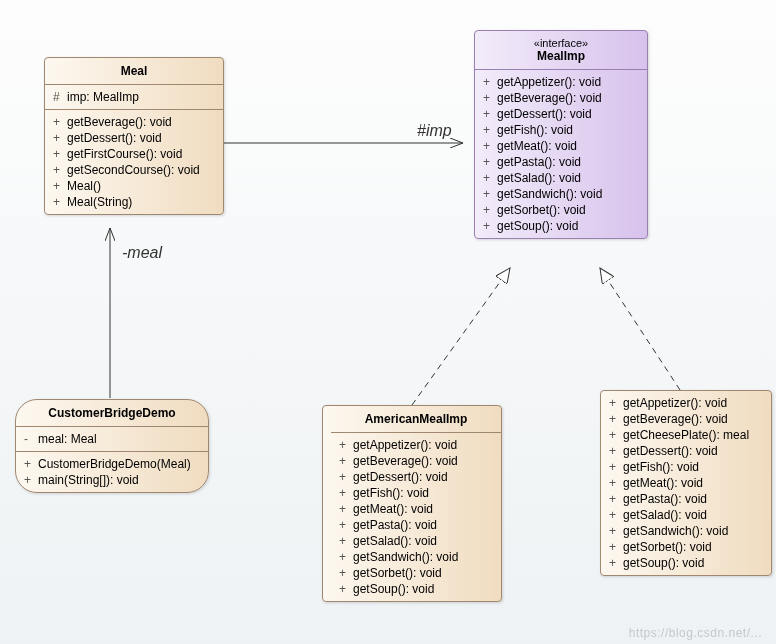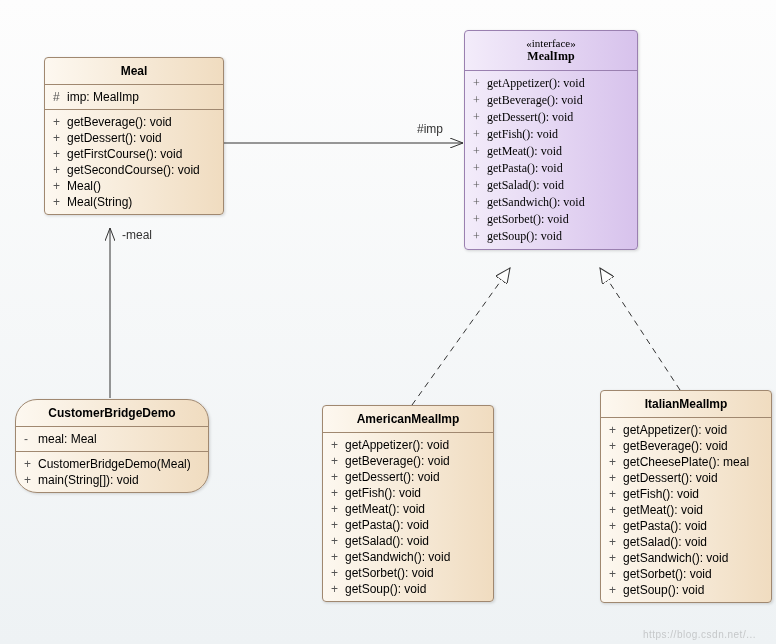--- a/index.html
+++ b/index.html
@@ -57,30 +57,31 @@
   .underline { }
   svg.connections {
     position: absolute;
     left: 0; top: 0;
     width: 776px;
     height: 644px;
     pointer-events: none;
   }
   .conn-label {
     position: absolute;
-    font-size: 12px;
+    font-size: 16px;
     color: #333;
     background: transparent;
     padding: 0 2px;
+    font-style: italic;
   }
   .watermark {
     position: absolute;
-    right: 20px;
+    right: 14px;
     bottom: 4px;
-    font-size: 10px;
+    font-size: 12px;
     color: rgba(120,120,120,0.35);
     font-family: sans-serif;
     letter-spacing: 0.5px;
   }
 </style>
 </head>
 <body>
 
 <svg class="connections">
   <defs>
@@ -95,38 +96,38 @@
   <line x1="210" y1="143" x2="463" y2="143" stroke="#333" stroke-width="1" marker-end="url(#openarrow)"></line>
 
   <line x1="412" y1="405" x2="510" y2="268" stroke="#333" stroke-width="1" stroke-dasharray="6,5" marker-end="url(#hollowtri)"></line>
 
   <line x1="680" y1="390" x2="600" y2="268" stroke="#333" stroke-width="1" stroke-dasharray="6,5" marker-end="url(#hollowtri)"></line>
 
   <line x1="110" y1="398" x2="110" y2="228" stroke="#333" stroke-width="1" marker-end="url(#openarrow)"></line>
 </svg>
 
 <div class="conn-label" style="left:415px; top:122px;">#imp</div>
-<div class="conn-label" style="left:120px; top:228px;">-meal</div>
+<div class="conn-label" style="left:120px; top:244px;">-meal</div>
 
 <div class="uml-class" style="left:44px; top:57px; width:178px;">
   <div class="uml-title">Meal</div>
   <div class="uml-section">
     <div class="uml-row"><span class="vis">#</span><span>imp: MealImp</span></div>
   </div>
   <div class="uml-section">
     <div class="uml-row"><span class="vis">+</span><span>getBeverage(): void</span></div>
     <div class="uml-row"><span class="vis">+</span><span>getDessert(): void</span></div>
     <div class="uml-row"><span class="vis">+</span><span>getFirstCourse(): void</span></div>
     <div class="uml-row"><span class="vis">+</span><span>getSecondCourse(): void</span></div>
     <div class="uml-row"><span class="vis">+</span><span>Meal()</span></div>
     <div class="uml-row"><span class="vis">+</span><span>Meal(String)</span></div>
   </div>
 </div>
 
-<div class="uml-class uml-interface" style="left:464px; top:30px; width:172px;font-family:Liberation Serif, serif;">
+<div class="uml-class uml-interface" style="left:474px; top:30px; width:172px;">
   <div class="uml-title">
     <div class="uml-stereo">«interface»</div>
     <div>MealImp</div>
   </div>
   <div class="uml-section">
     <div class="uml-row"><span class="vis">+</span><span>getAppetizer(): void</span></div>
     <div class="uml-row"><span class="vis">+</span><span>getBeverage(): void</span></div>
     <div class="uml-row"><span class="vis">+</span><span>getDessert(): void</span></div>
     <div class="uml-row"><span class="vis">+</span><span>getFish(): void</span></div>
     <div class="uml-row"><span class="vis">+</span><span>getMeat(): void</span></div>
@@ -142,38 +143,37 @@
   <div class="uml-title">CustomerBridgeDemo</div>
   <div class="uml-section">
     <div class="uml-row"><span class="vis">-</span><span>meal: Meal</span></div>
   </div>
   <div class="uml-section">
     <div class="uml-row"><span class="vis">+</span><span>CustomerBridgeDemo(Meal)</span></div>
     <div class="uml-row"><span class="vis">+</span><span class="underline">main(String[]): void</span></div>
   </div>
 </div>
 
-<div class="uml-class" style="left:322px; top:405px; width:170px;">
+<div class="uml-class" style="left:322px; top:405px; width:170px;padding-left:8px;">
   <div class="uml-title">AmericanMealImp</div>
   <div class="uml-section">
     <div class="uml-row"><span class="vis">+</span><span>getAppetizer(): void</span></div>
     <div class="uml-row"><span class="vis">+</span><span>getBeverage(): void</span></div>
     <div class="uml-row"><span class="vis">+</span><span>getDessert(): void</span></div>
     <div class="uml-row"><span class="vis">+</span><span>getFish(): void</span></div>
     <div class="uml-row"><span class="vis">+</span><span>getMeat(): void</span></div>
     <div class="uml-row"><span class="vis">+</span><span>getPasta(): void</span></div>
     <div class="uml-row"><span class="vis">+</span><span>getSalad(): void</span></div>
     <div class="uml-row"><span class="vis">+</span><span>getSandwich(): void</span></div>
     <div class="uml-row"><span class="vis">+</span><span>getSorbet(): void</span></div>
     <div class="uml-row"><span class="vis">+</span><span>getSoup(): void</span></div>
   </div>
 </div>
 
 <div class="uml-class" style="left:600px; top:390px; width:170px;">
-  <div class="uml-title">ItalianMealImp</div>
   <div class="uml-section">
     <div class="uml-row"><span class="vis">+</span><span>getAppetizer(): void</span></div>
     <div class="uml-row"><span class="vis">+</span><span>getBeverage(): void</span></div>
     <div class="uml-row"><span class="vis">+</span><span>getCheesePlate(): meal</span></div>
     <div class="uml-row"><span class="vis">+</span><span>getDessert(): void</span></div>
     <div class="uml-row"><span class="vis">+</span><span>getFish(): void</span></div>
     <div class="uml-row"><span class="vis">+</span><span>getMeat(): void</span></div>
     <div class="uml-row"><span class="vis">+</span><span>getPasta(): void</span></div>
     <div class="uml-row"><span class="vis">+</span><span>getSalad(): void</span></div>
     <div class="uml-row"><span class="vis">+</span><span>getSandwich(): void</span></div>

